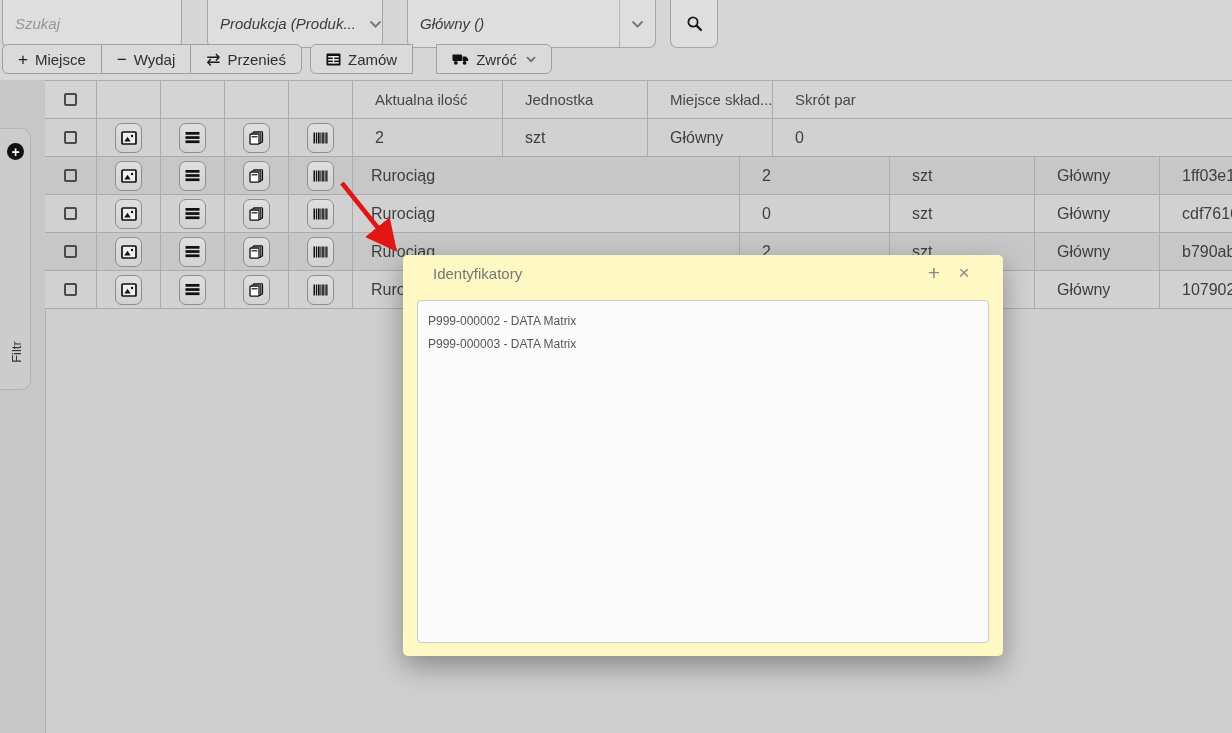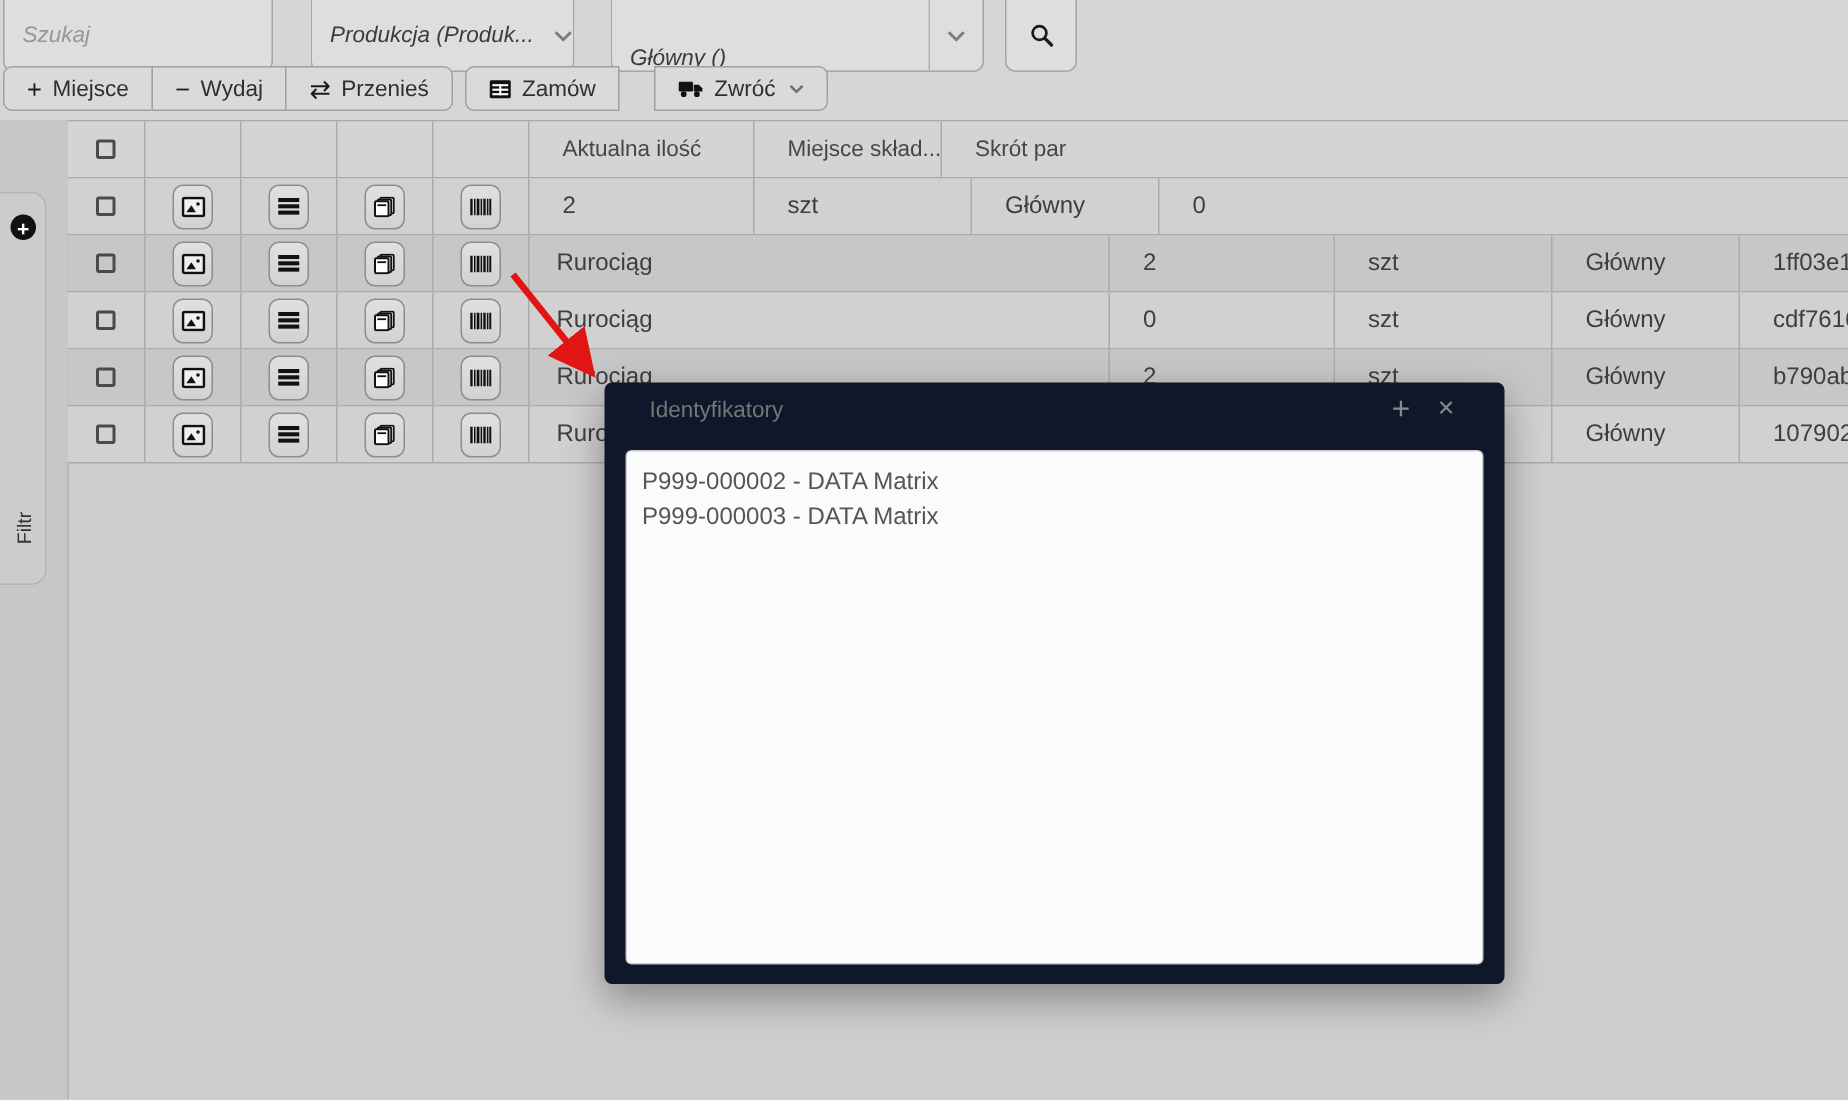--- a/index.html
+++ b/index.html
@@ -26,21 +26,21 @@
     font-size: 15px; color: #3c3c3c; font-style: italic;
   }
   .search-input { left: 2px; top: 0; width: 180px; padding: 0 12px; }
   .search-input input {
     width: 100%; border: none; background: transparent; outline: none;
     font: inherit; color: #3c3c3c;
   }
   .search-input input::placeholder { color: #979797; }
   .dd { justify-content: space-between; padding-left: 12px; cursor: default; }
   .dd1 { left: 207px; top: 0; width: 176px; }
-  .dd2 { left: 407px; top: 0; width: 249px; padding-right: 0; align-items: flex-end; }
+  .dd2 { left: 407px; top: 0; width: 249px; padding-right: 0; }
   .dd .caret { color: #7c7c7c; }
   .dd2 .caret-box {
     width: 36px; height: 100%; display: flex; align-items: center; justify-content: center;
     border-left: 1px solid #b2b2b2;
   }
   .search-btn { left: 670px; top: 0; width: 48px; justify-content: center; cursor: pointer; }
 
   
   .toolbar-btn {
     height: 30px; background: #dadada; border: 1px solid #a0a0a0;
@@ -101,41 +101,41 @@
   .drawer-label {
     position: absolute; left: 0; bottom: 30px; width: 31px; height: 14px;
     display: flex; align-items: center; justify-content: center;
     transform: rotate(-90deg); transform-origin: center;
     font-size: 13px; color: #333; white-space: nowrap; cursor: pointer;
   }
 
   
   .dialog {
     left: 403px; top: 255px; width: 600px; height: 401px;
-    background: #0f172a; border-radius: 5px;
+    background: #fef9c3; border-radius: 5px;
     box-shadow: 0 10px 28px rgba(0,0,0,0.35);
     z-index: 10;
   }
   .dialog-title {
     position: absolute; left: 30px; top: 10px;
     font-size: 15px; color: #767676;
   }
   .dialog-add, .dialog-close {
     position: absolute; top: 3px; width: 26px; height: 30px;
     display: flex; align-items: center; justify-content: center;
     color: #8a8a8a; cursor: pointer;
   }
   .dialog-add   { right: 56px; font-size: 21px; font-weight: 300; }
   .dialog-close { right: 26px; font-size: 19px; }
   .dialog-body {
     position: absolute; left: 14px; top: 45px; width: 572px; height: 343px;
     background: #fbfbfb; border: 1px solid #cccccc; border-radius: 4px;
     padding: 9px 10px; overflow: hidden;
   }
-  .id-item { font-size: 16px; line-height: 23px; color: #555; cursor: default; }
+  .id-item { font-size: 12px; line-height: 23px; color: #555; cursor: default; }
 
   
   .arrow-svg { left: 0; top: 0; width: 1232px; height: 733px; z-index: 20; pointer-events: none; }
 </style>
 </head>
 <body>
 
 <div class="abs top-strip"></div>
 <div class="abs left-strip"></div>
 <div class="abs v-divider"></div>
@@ -217,20 +217,21 @@
 <div class="abs table">
   <div class="trow thead">
     <div class="c-cb">
         <span class="cb"></span>
       </div>
     <div class="c-ic"></div>
     <div class="c-ic"></div>
     <div class="c-ic"></div>
     <div class="c-ic"></div>
     <div class="c-qty">Aktualna ilość</div>
+    <div class="c-unit">Jednostka</div>
     <div class="c-loc">Miejsce skład...</div>
     <div class="c-sh">Skrót par</div>
   </div>
 
   <div class="trow odd">
     <div class="c-cb">
         <span class="cb"></span>
       </div>
     <div class="c-ic">
         <span class="icon-btn">

